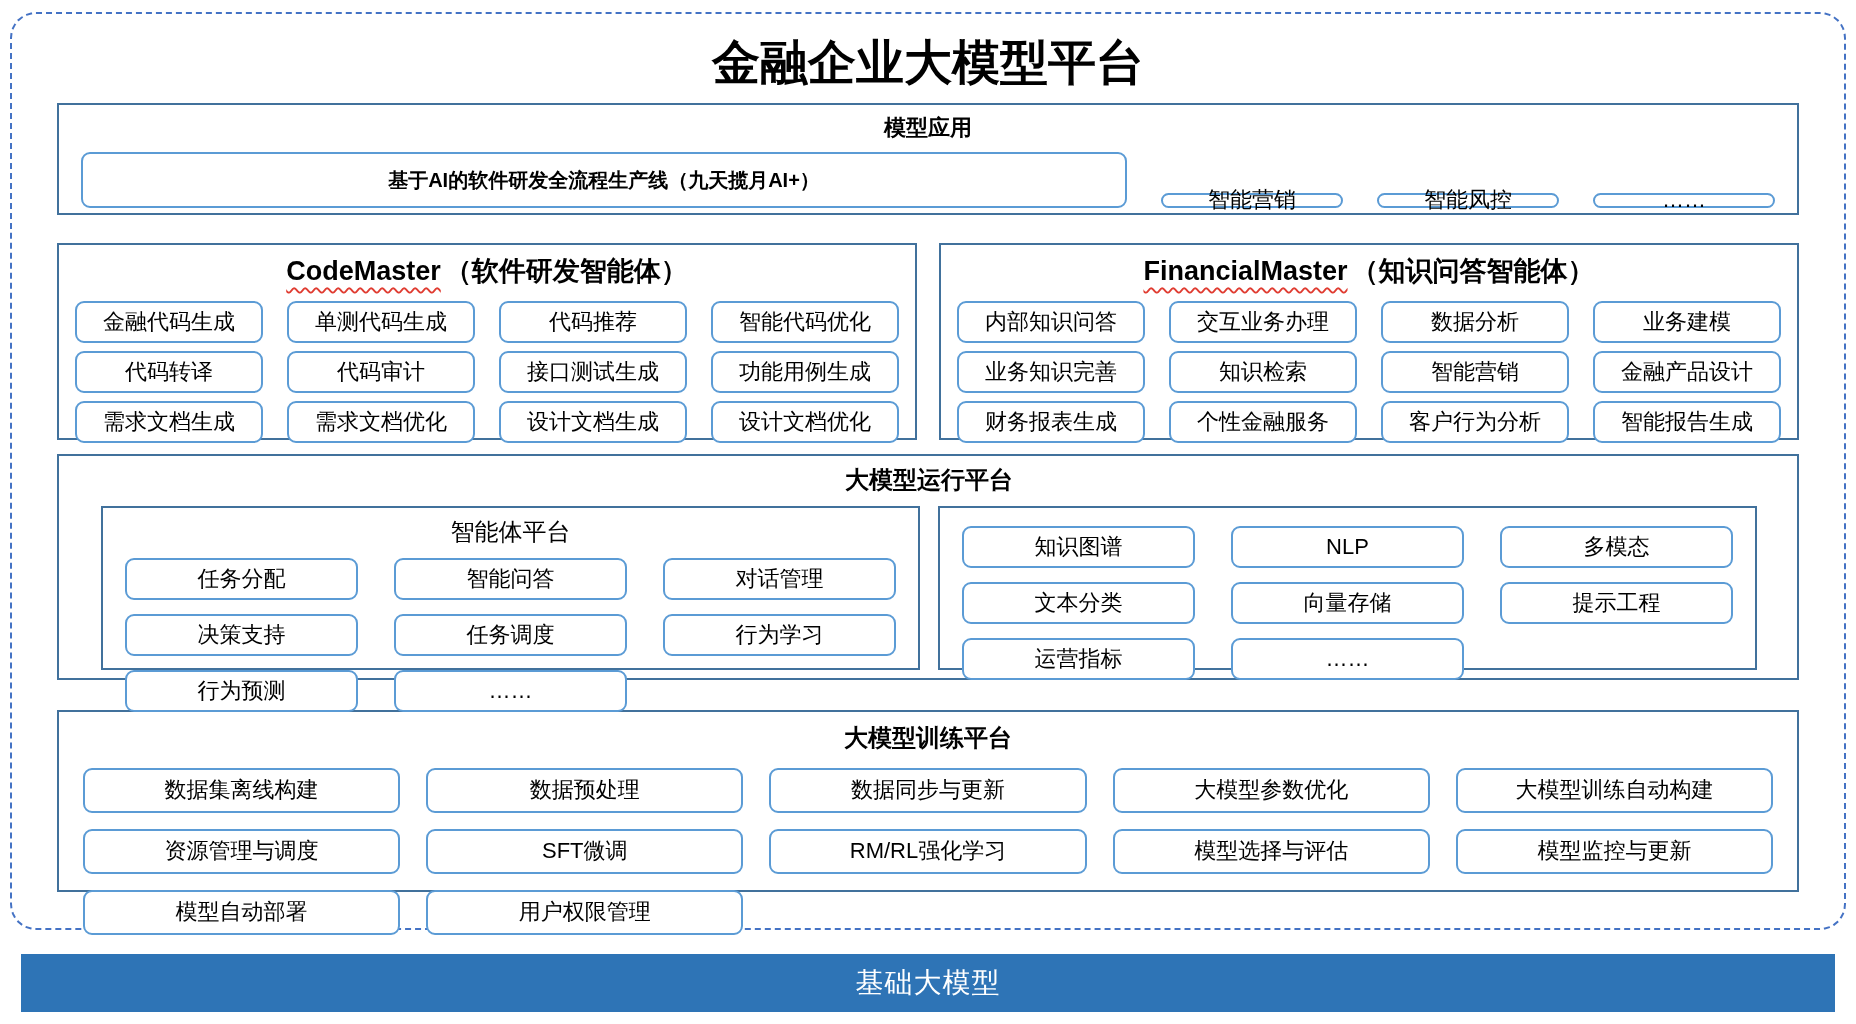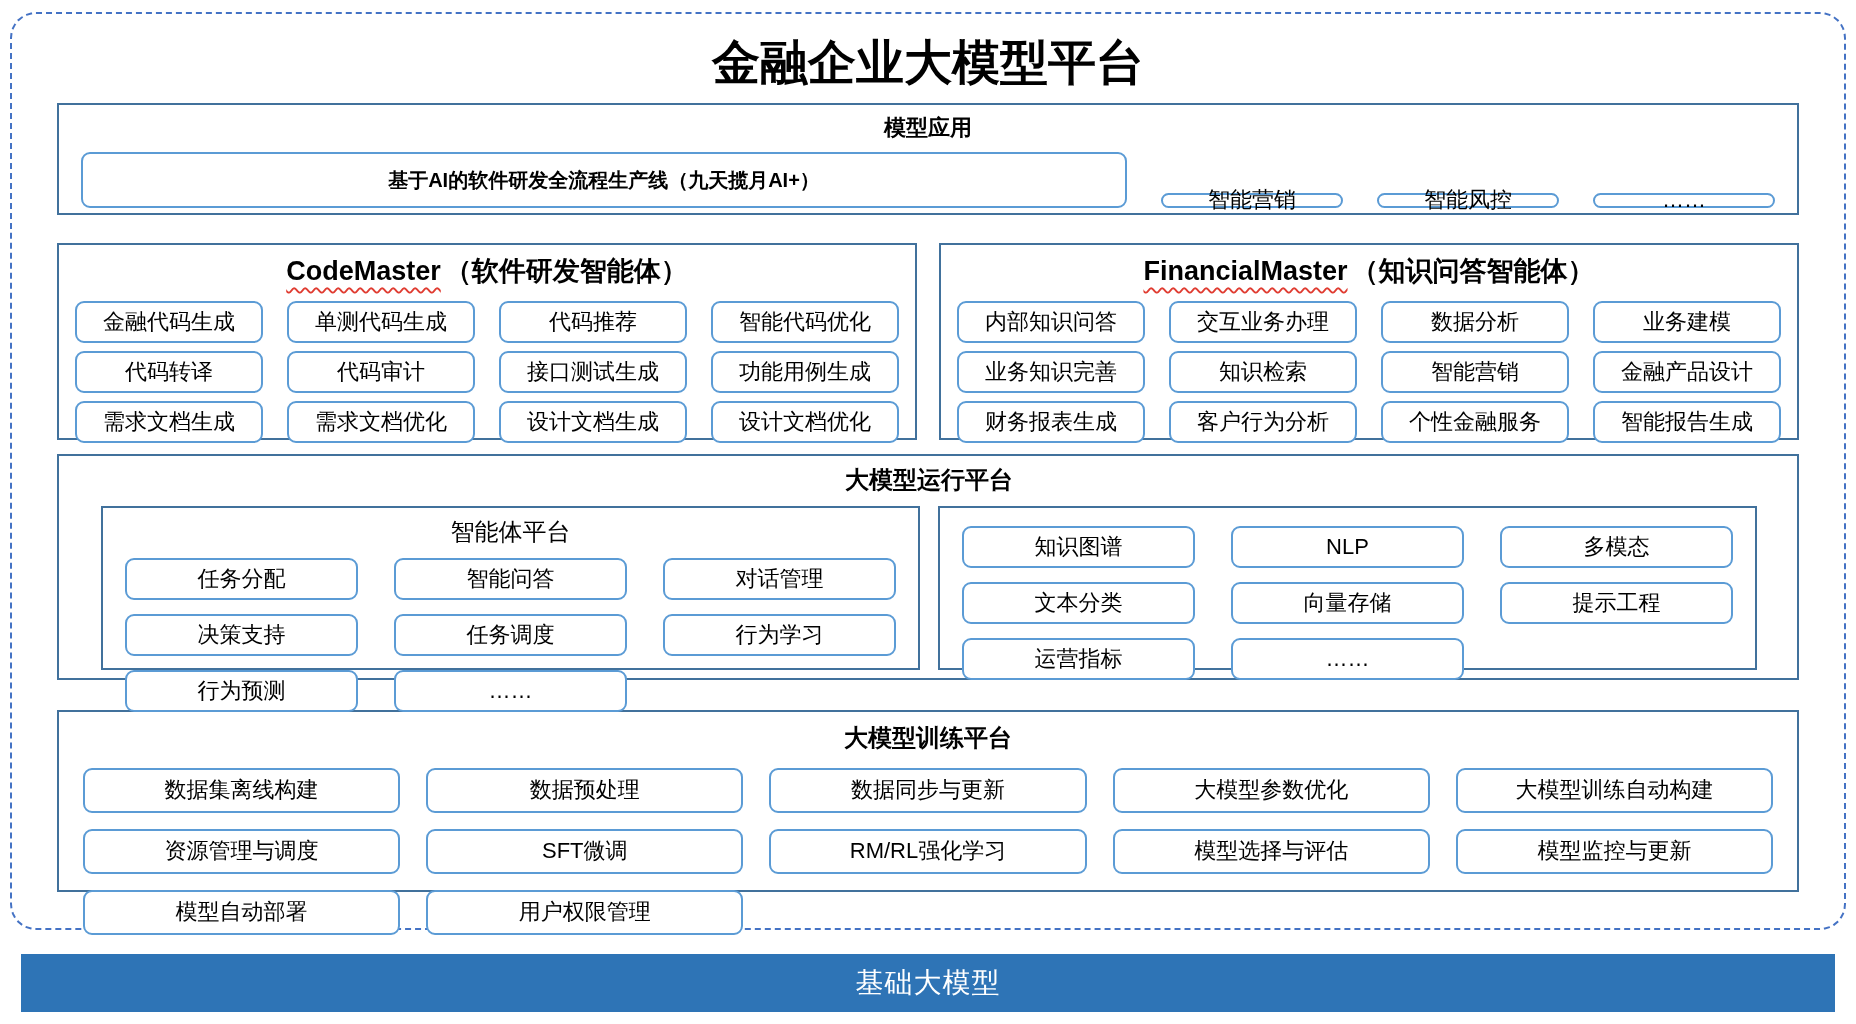--- a/index.html
+++ b/index.html
@@ -112,22 +112,22 @@
       <div class="grid4">
         <div class="box">内部知识问答</div>
         <div class="box">交互业务办理</div>
         <div class="box">数据分析</div>
         <div class="box">业务建模</div>
         <div class="box">业务知识完善</div>
         <div class="box">知识检索</div>
         <div class="box">智能营销</div>
         <div class="box">金融产品设计</div>
         <div class="box">财务报表生成</div>
+        <div class="box">个性金融服务</div>
         <div class="box">客户行为分析</div>
-        <div class="box">个性金融服务</div>
         <div class="box">智能报告生成</div>
       </div>
     </div>
 
   </div>
 
   <div class="section runtime-section">
     <div class="big-title">大模型运行平台</div>
     <div class="runtime-row">
 

